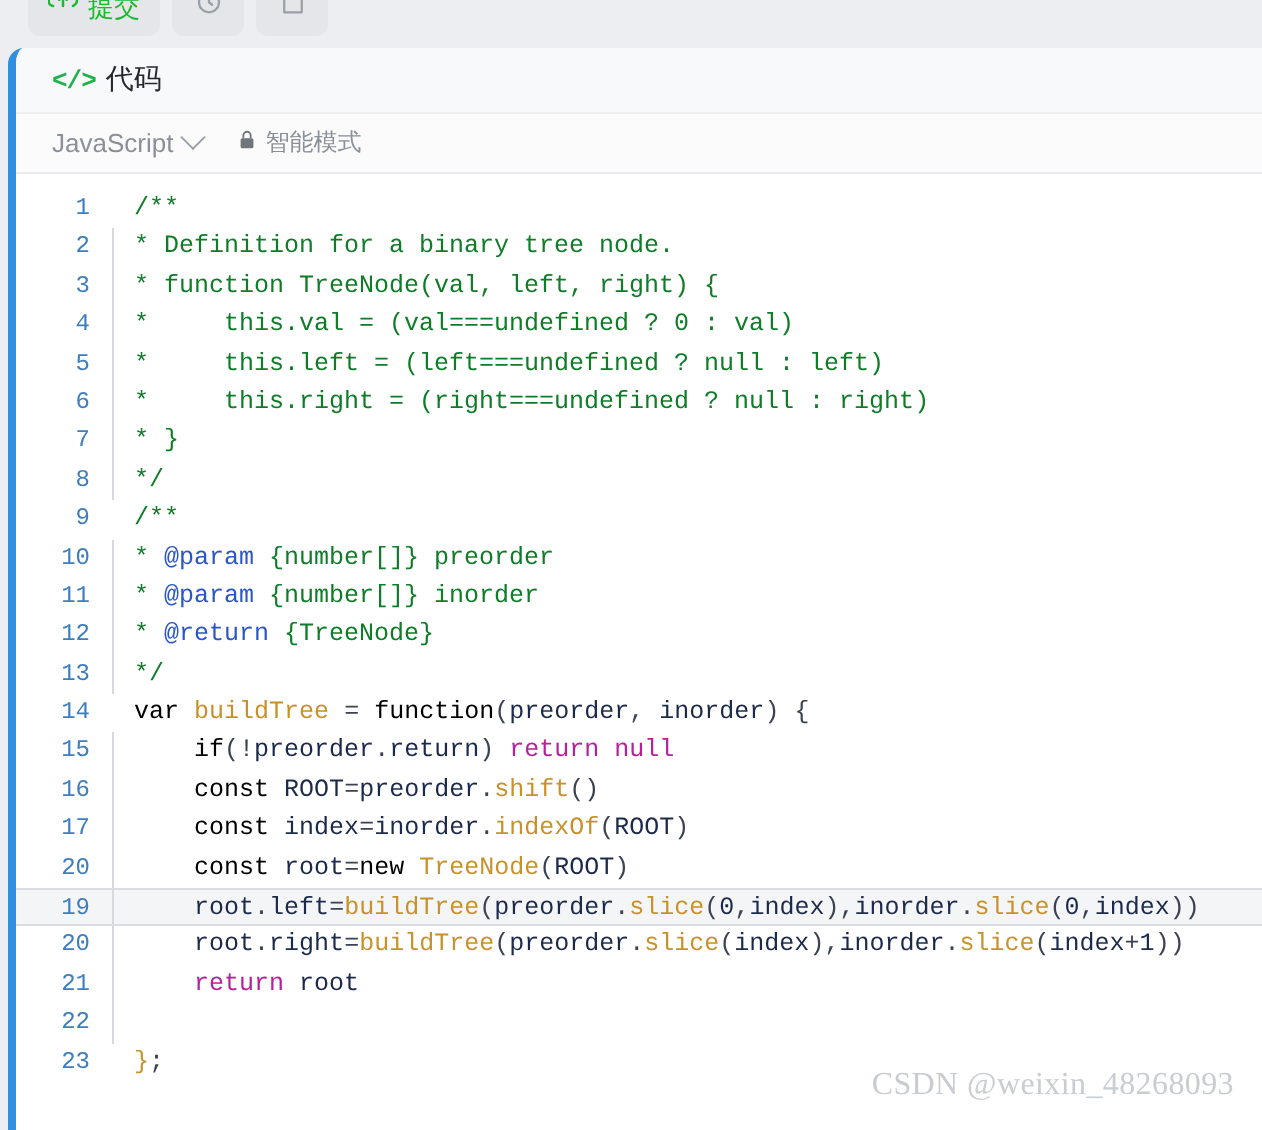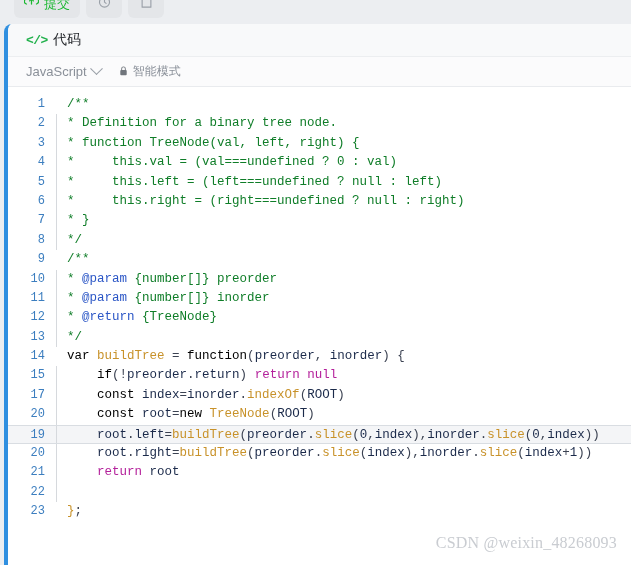--- a/index.html
+++ b/index.html
@@ -260,20 +260,21 @@
           <div class="code-row"><div class="gutter">6</div><div class="guide"></div><div class="codetext"><span class="cm">*     this.right = (right===undefined ? null : right)</span></div></div>
           <div class="code-row"><div class="gutter">7</div><div class="guide"></div><div class="codetext"><span class="cm">* }</span></div></div>
           <div class="code-row"><div class="gutter">8</div><div class="guide"></div><div class="codetext"><span class="cm">*/</span></div></div>
           <div class="code-row"><div class="gutter">9</div><div class="guide blank"></div><div class="codetext"><span class="cm">/**</span></div></div>
           <div class="code-row"><div class="gutter">10</div><div class="guide"></div><div class="codetext"><span class="cm">* </span><span class="tag">@param</span><span class="cm"> {number[]} preorder</span></div></div>
           <div class="code-row"><div class="gutter">11</div><div class="guide"></div><div class="codetext"><span class="cm">* </span><span class="tag">@param</span><span class="cm"> {number[]} inorder</span></div></div>
           <div class="code-row"><div class="gutter">12</div><div class="guide"></div><div class="codetext"><span class="cm">* </span><span class="tag">@return</span><span class="cm"> {TreeNode}</span></div></div>
           <div class="code-row"><div class="gutter">13</div><div class="guide"></div><div class="codetext"><span class="cm">*/</span></div></div>
           <div class="code-row"><div class="gutter">14</div><div class="guide blank"></div><div class="codetext"><span class="kw">var</span> <span class="fn">buildTree</span> <span class="pn">=</span> <span class="kw">function</span><span class="pn">(</span><span class="id">preorder</span><span class="pn">,</span> <span class="id">inorder</span><span class="pn">) {</span></div></div>
           <div class="code-row"><div class="gutter">15</div><div class="guide"></div><div class="codetext">    <span class="kw">if</span><span class="pn">(!</span><span class="id">preorder</span><span class="pn">.</span><span class="id">return</span><span class="pn">)</span> <span class="kw2">return</span> <span class="kw2">null</span></div></div>
+          <div class="code-row"><div class="gutter">16</div><div class="guide"></div><div class="codetext">    <span class="kw">const</span> <span class="id">ROOT</span><span class="pn">=</span><span class="id">preorder</span><span class="pn">.</span><span class="fn">shift</span><span class="pn">()</span></div></div>
           <div class="code-row"><div class="gutter">17</div><div class="guide"></div><div class="codetext">    <span class="kw">const</span> <span class="id">index</span><span class="pn">=</span><span class="id">inorder</span><span class="pn">.</span><span class="fn">indexOf</span><span class="pn">(</span><span class="id">ROOT</span><span class="pn">)</span></div></div>
           <div class="code-row"><div class="gutter">20</div><div class="guide"></div><div class="codetext">    <span class="kw">const</span> <span class="id">root</span><span class="pn">=</span><span class="kw">new</span> <span class="fn">TreeNode</span><span class="pn">(</span><span class="id">ROOT</span><span class="pn">)</span></div></div>
           <div class="code-row active"><div class="gutter">19</div><div class="guide"></div><div class="codetext">    <span class="id">root</span><span class="pn">.</span><span class="id">left</span><span class="pn">=</span><span class="fn">buildTree</span><span class="pn">(</span><span class="id">preorder</span><span class="pn">.</span><span class="fn">slice</span><span class="pn">(</span><span class="num">0</span><span class="pn">,</span><span class="id">index</span><span class="pn">),</span><span class="id">inorder</span><span class="pn">.</span><span class="fn">slice</span><span class="pn">(</span><span class="num">0</span><span class="pn">,</span><span class="id">index</span><span class="pn">))</span></div></div>
           <div class="code-row"><div class="gutter">20</div><div class="guide"></div><div class="codetext">    <span class="id">root</span><span class="pn">.</span><span class="id">right</span><span class="pn">=</span><span class="fn">buildTree</span><span class="pn">(</span><span class="id">preorder</span><span class="pn">.</span><span class="fn">slice</span><span class="pn">(</span><span class="id">index</span><span class="pn">),</span><span class="id">inorder</span><span class="pn">.</span><span class="fn">slice</span><span class="pn">(</span><span class="id">index</span><span class="pn">+</span><span class="num">1</span><span class="pn">))</span></div></div>
           <div class="code-row"><div class="gutter">21</div><div class="guide"></div><div class="codetext">    <span class="kw2">return</span> <span class="id">root</span></div></div>
           <div class="code-row"><div class="gutter">22</div><div class="guide"></div><div class="codetext"></div></div>
           <div class="code-row"><div class="gutter">23</div><div class="guide blank"></div><div class="codetext"><span class="fn">}</span><span class="pn">;</span></div></div>
         </div>
     </div>
 

